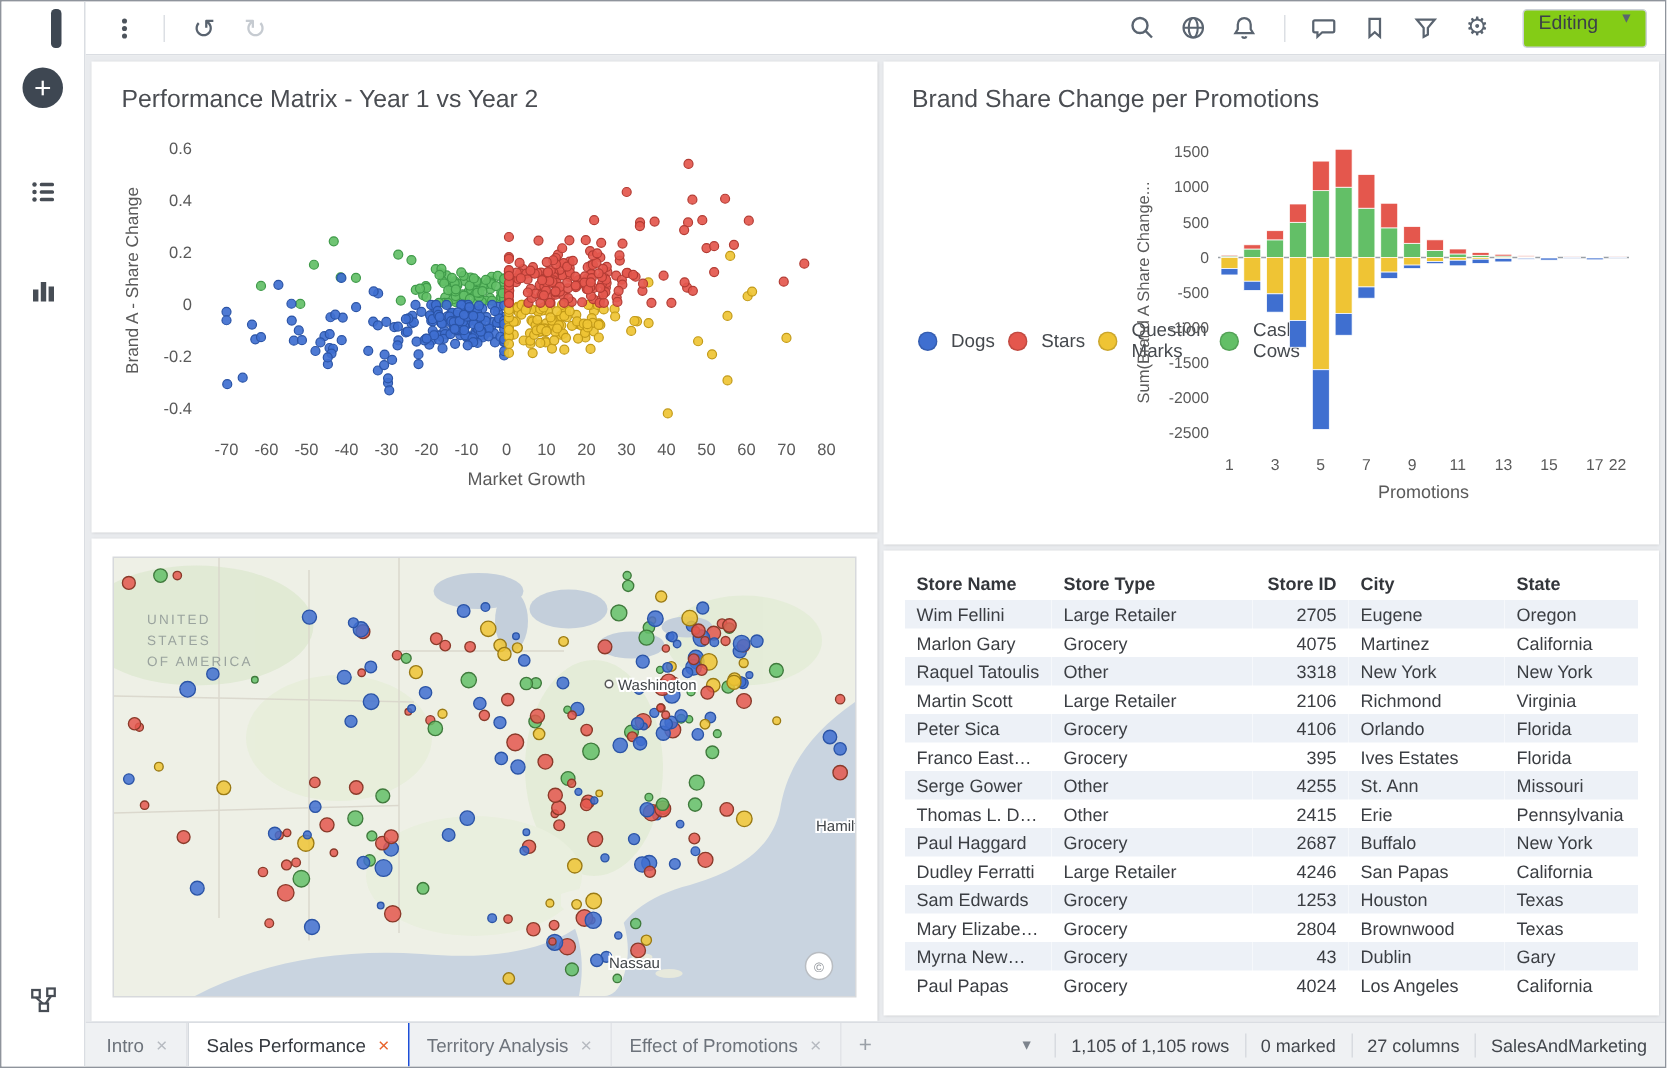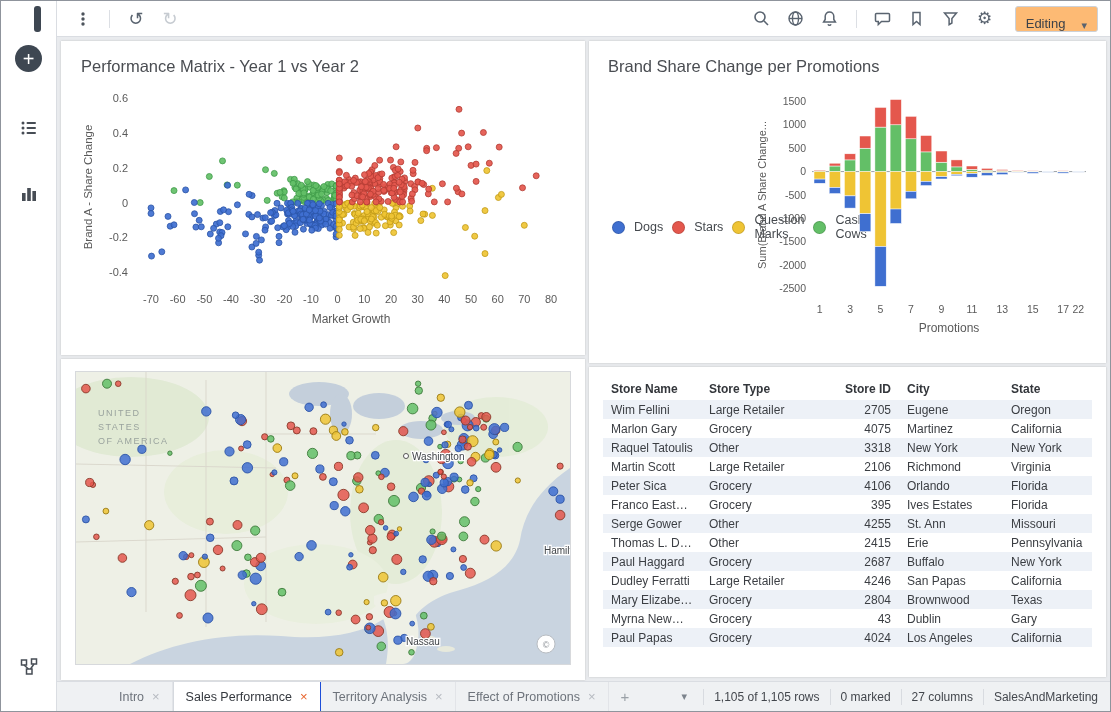--- a/index.html
+++ b/index.html
@@ -12,21 +12,21 @@
   .side-btn{margin-top:46px;background:none;border:none;cursor:pointer;display:flex;}
   .side-bottom{margin-top:auto;margin-bottom:34px;}
   
   .content{flex:1;display:flex;flex-direction:column;min-width:0;}
   .toolbar{flex:0 0 36px;height:36px;display:flex;align-items:center;border-bottom:1px solid #dadde2;padding:0 12px 0 10px;background:#fff;}
   .tb-group{display:flex;align-items:center;gap:2px;}
   .tb-btn{width:32px;height:28px;display:flex;align-items:center;justify-content:center;background:none;border:none;cursor:pointer;color:#59636f;font-size:18px;line-height:1;}
   .tb-btn.disabled{color:#c6cbd1;}
   .tb-sep{width:1px;height:18px;background:#dcdfe4;margin:0 8px;}
   .tb-right{margin-left:auto;display:flex;align-items:center;gap:2px;}
-  .editing-dd{margin-left:12px;height:26px;display:flex;align-items:flex-end;gap:16px;padding:0 10px;background:#fdba74;border:1px solid #ccd1d8;border-radius:3px;font-size:13px;color:#3c4148;cursor:pointer;}
+  .editing-dd{margin-left:12px;height:26px;display:flex;align-items:flex-start;gap:16px;padding:0 10px;background:#84cc16;border:1px solid #ccd1d8;border-radius:3px;font-size:13px;color:#3c4148;cursor:pointer;}
   .chev{font-size:11px;color:#59636f;line-height:1;}
   
   .canvas{flex:1;background:#e9ebee;padding:4px;display:flex;gap:4px;min-height:0;}
   .col{display:flex;flex-direction:column;gap:4px;min-width:0;}
   .col-left{flex:0 0 524px;}
   .col-right{flex:1;}
   .panel{background:#fff;box-shadow:0 0 2px rgba(0,0,0,.18);}
   .panel-title{font-size:16.5px;color:#4a4d52;font-weight:400;}
   .scatter-panel{flex:0 0 314px;padding:16px 6px 0 20px;}
   .map-panel{flex:1;padding:12px 14px;}
@@ -40,21 +40,21 @@
   .legend-swatch{width:13px;height:13px;border-radius:50%;flex:0 0 13px;border:1px solid rgba(0,0,0,.15);}
   
   table{border-collapse:collapse;width:100%;table-layout:fixed;font-size:12px;color:#3b3e43;}
   th{font-weight:700;text-align:left;color:#33363b;}
   th,td{padding:1px 8px;height:19px;overflow:hidden;white-space:nowrap;text-overflow:ellipsis;}
   thead tr{height:23px;}
   tbody tr:nth-child(odd){background:#edf1f7;}
   th.num,td.num{text-align:right;}
   
   .tabbar{flex:0 0 30px;height:30px;border-top:1px solid #dadde2;background:#eff1f3;display:flex;align-items:stretch;justify-content:space-between;}
-  .tabs{display:flex;align-items:stretch;padding-left:2px;margin-left:48px;}
+  .tabs{display:flex;align-items:stretch;padding-left:2px;}
   .tab{display:flex;align-items:center;gap:8px;padding:0 12px;font-size:12.5px;color:#6d737b;cursor:pointer;border-right:1px solid #e2e4e8;white-space:nowrap;}
   .tab.active{background:#fff;color:#35393f;border-left:1px solid #d5d9de;border-right:1px solid #1d4ed8;}
   .tab-close{color:#b6bac0;font-size:13px;line-height:1;}
   .tab.active .tab-close{color:#e8642c;}
   .tab-add{display:flex;align-items:center;padding:0 12px;color:#9aa0a7;font-size:15px;cursor:pointer;}
   .status{display:flex;align-items:center;padding-right:12px;font-size:12px;color:#43474d;white-space:nowrap;}
   .status-chev{color:#7c838c;font-size:11px;padding:0 6px;cursor:pointer;}
   .status-sep{width:1px;height:16px;background:#d8dbe0;margin:0 10px;}
 </style>
 </head>
@@ -1309,20 +1309,27 @@
                   <td>New York</td>
                 </tr>
                 <tr>
                   <td>Dudley Ferratti</td>
                   <td>Large Retailer</td>
                   <td class="num">4246</td>
                   <td>San Papas</td>
                   <td>California</td>
                 </tr>
                 <tr>
+                  <td>Sam Edwards</td>
+                  <td>Grocery</td>
+                  <td class="num">1253</td>
+                  <td>Houston</td>
+                  <td>Texas</td>
+                </tr>
+                <tr>
                   <td>Mary Elizabet...</td>
                   <td>Grocery</td>
                   <td class="num">2804</td>
                   <td>Brownwood</td>
                   <td>Texas</td>
                 </tr>
                 <tr>
                   <td>Myrna Newman</td>
                   <td>Grocery</td>
                   <td class="num">43</td>

